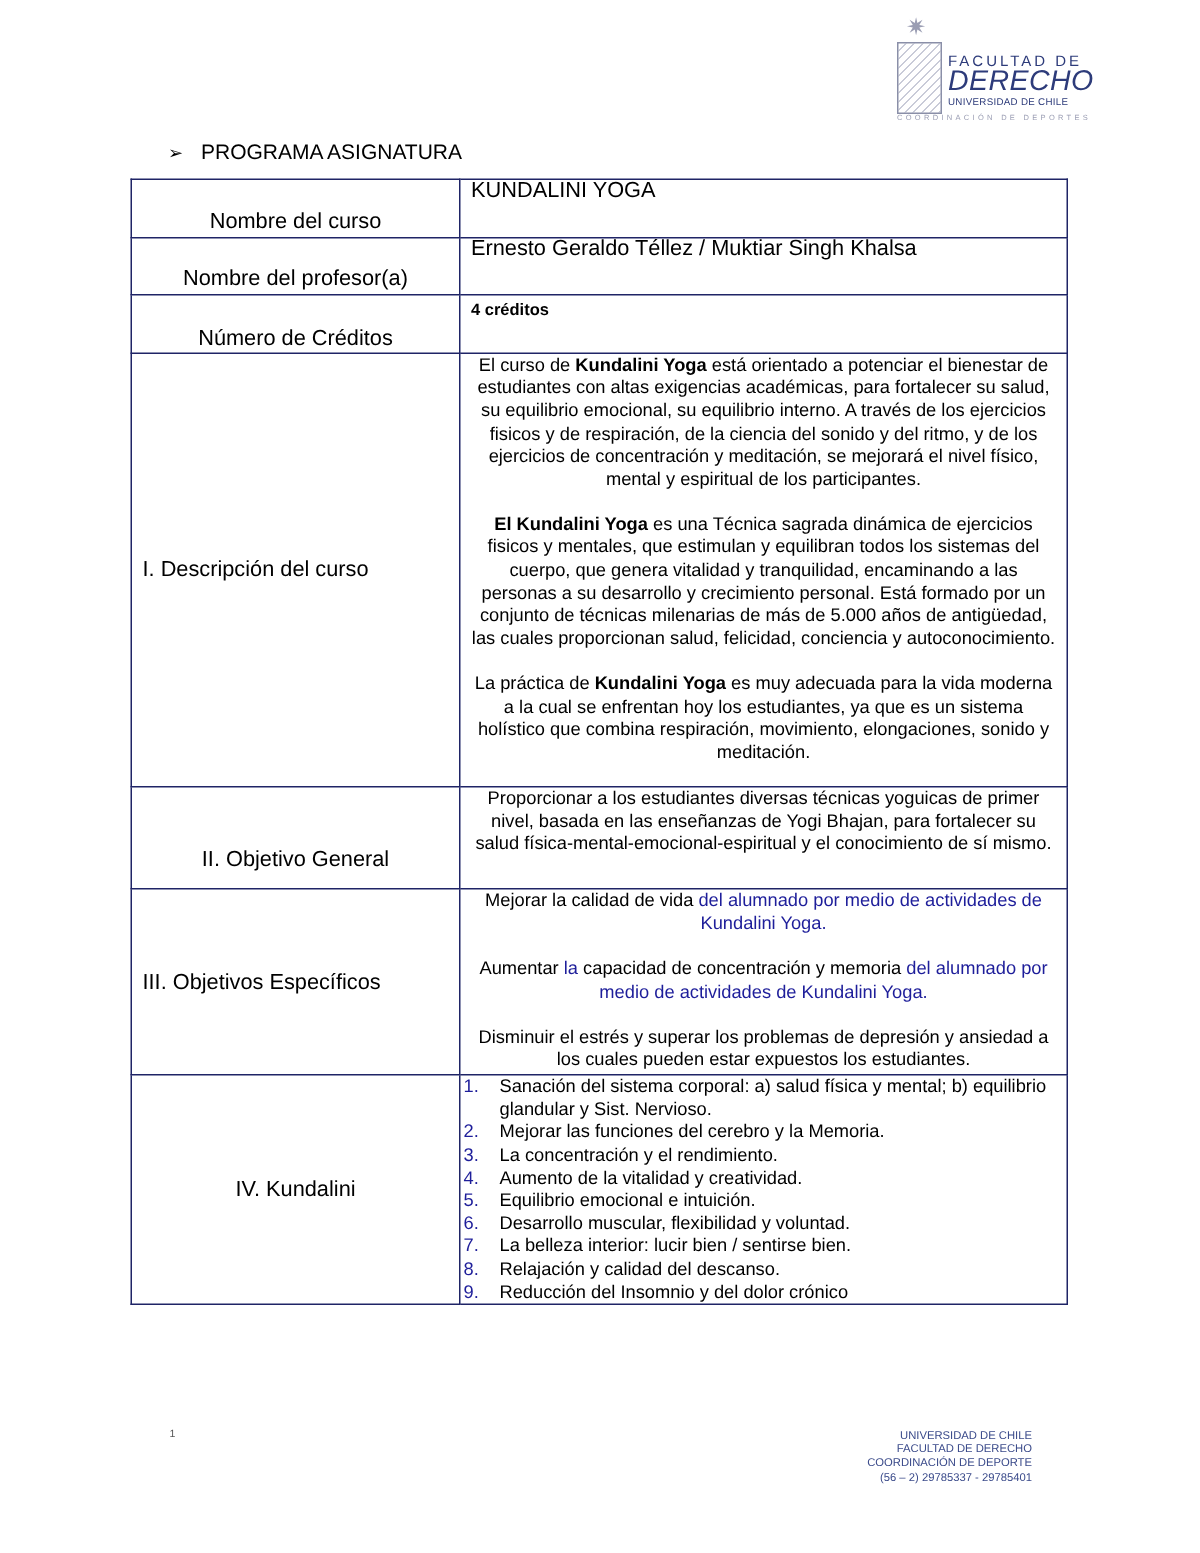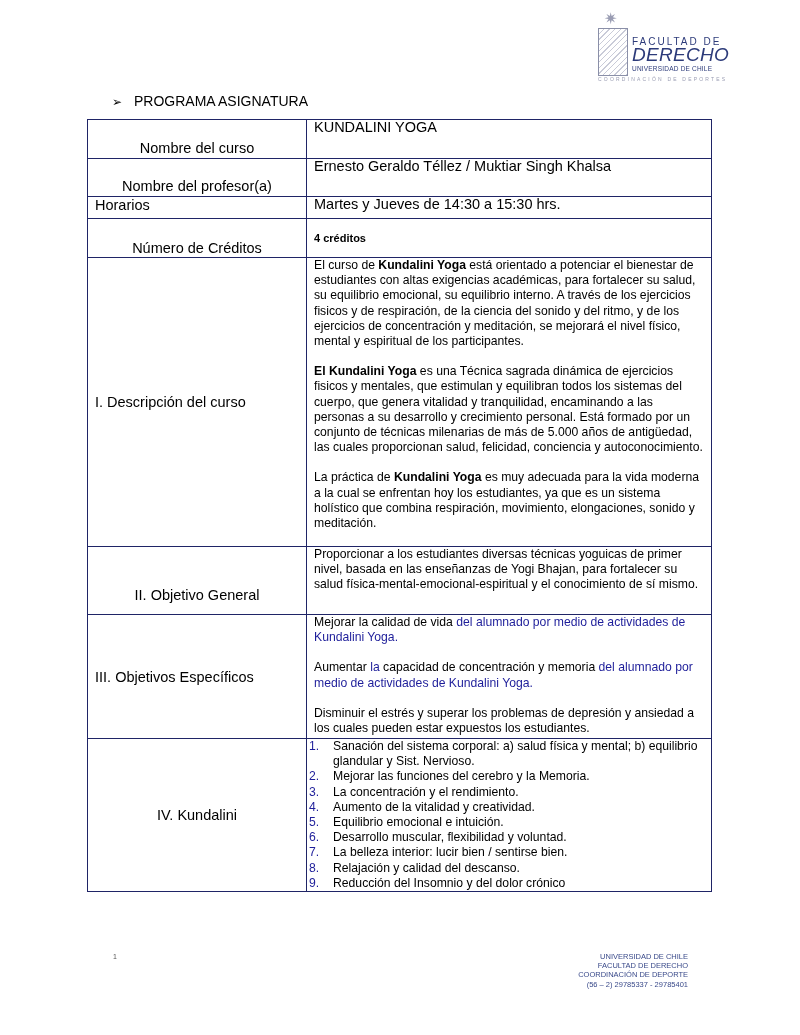--- a/index.html
+++ b/index.html
@@ -18,21 +18,21 @@
   .heading { position: absolute; left: 112px; top: 93px; font-size: 14px; color: #000; }
   .heading .arrow { display: inline-block; width: 22px; font-size: 12px; }
 
   table.prog { position: absolute; left: 87px; top: 119px; width: 625px; border-collapse: collapse; table-layout: fixed; }
   table.prog td { border: 1.5px solid #1f2466; vertical-align: top; padding: 0 7px; box-sizing: border-box; }
   table.prog td.lab { width: 219px; font-size: 14.5px; }
   table.prog td.val { font-size: 12.2px; line-height: 15.2px; }
   .lab-bottom { display: flex; align-items: flex-end; height: 100%; justify-content: center; }
   .big { font-size: 14.5px; font-weight: normal; }
   .blue { color: #1e1e9a; }
-  .para { margin: 0; }
+  .para { margin: 0; text-align: center; }
   .gap { height: 15px; }
   ol.contents { margin: 0; padding: 0; list-style: none; }
   ol.contents li { display: flex; font-size: 12.2px; line-height: 15.2px; }
   ol.contents li .num { width: 24px; flex: 0 0 24px; color: #1e1e9a; }
   .small-note { font-size: 10px; line-height: 12px; }
 
   .footer-page { position: absolute; left: 113px; top: 953px; font-size: 7px; color: #555; }
   .footer-addr { position: absolute; right: 112px; top: 952px; text-align: right; font-size: 7.5px; line-height: 9.2px; color: #3a4a8a; }
 </style>
 </head>
@@ -66,35 +66,27 @@
   <tr style="height:38px">
     <td class="lab">
       <div class="lab-bottom" style="height:35px">
             <span>Nombre del profesor(a)</span>
           </div>
     </td>
     <td class="val">
       <span class="big">Ernesto Geraldo Téllez / Muktiar Singh Khalsa</span>
     </td>
   </tr>
-  <tr style="height:22px">
-    <td class="lab">
-      <span>Horarios</span>
-    </td>
-    <td class="val">
-      <span class="big">Martes y Jueves de 14:30 a 15:30 hrs.</span>
-    </td>
-  </tr>
   <tr style="height:39px">
     <td class="lab">
       <div class="lab-bottom" style="height:37px">
             <span>Número de Créditos</span>
           </div>
     </td>
-    <td class="val" style="padding-top:12px">
+    <td class="val" style="padding-top:2px">
       <span style="font-weight:bold;font-size:11px">4 créditos</span>
     </td>
   </tr>
   <tr style="height:289px">
     <td class="lab" style="vertical-align:middle">
       <span>I. Descripción del curso</span>
     </td>
     <td class="val">
       <p class="para"><span>El curso de </span><b>Kundalini Yoga</b><span> está orientado a potenciar el bienestar de estudiantes con altas exigencias académicas, para fortalecer su salud, su equilibrio emocional, su equilibrio interno.   A través de los ejercicios fisicos y de respiración, de la ciencia del sonido y del ritmo, y de los ejercicios de concentración y meditación, se mejorará el nivel físico, mental y espiritual de los participantes.</span></p>
       <div class="gap"></div>

